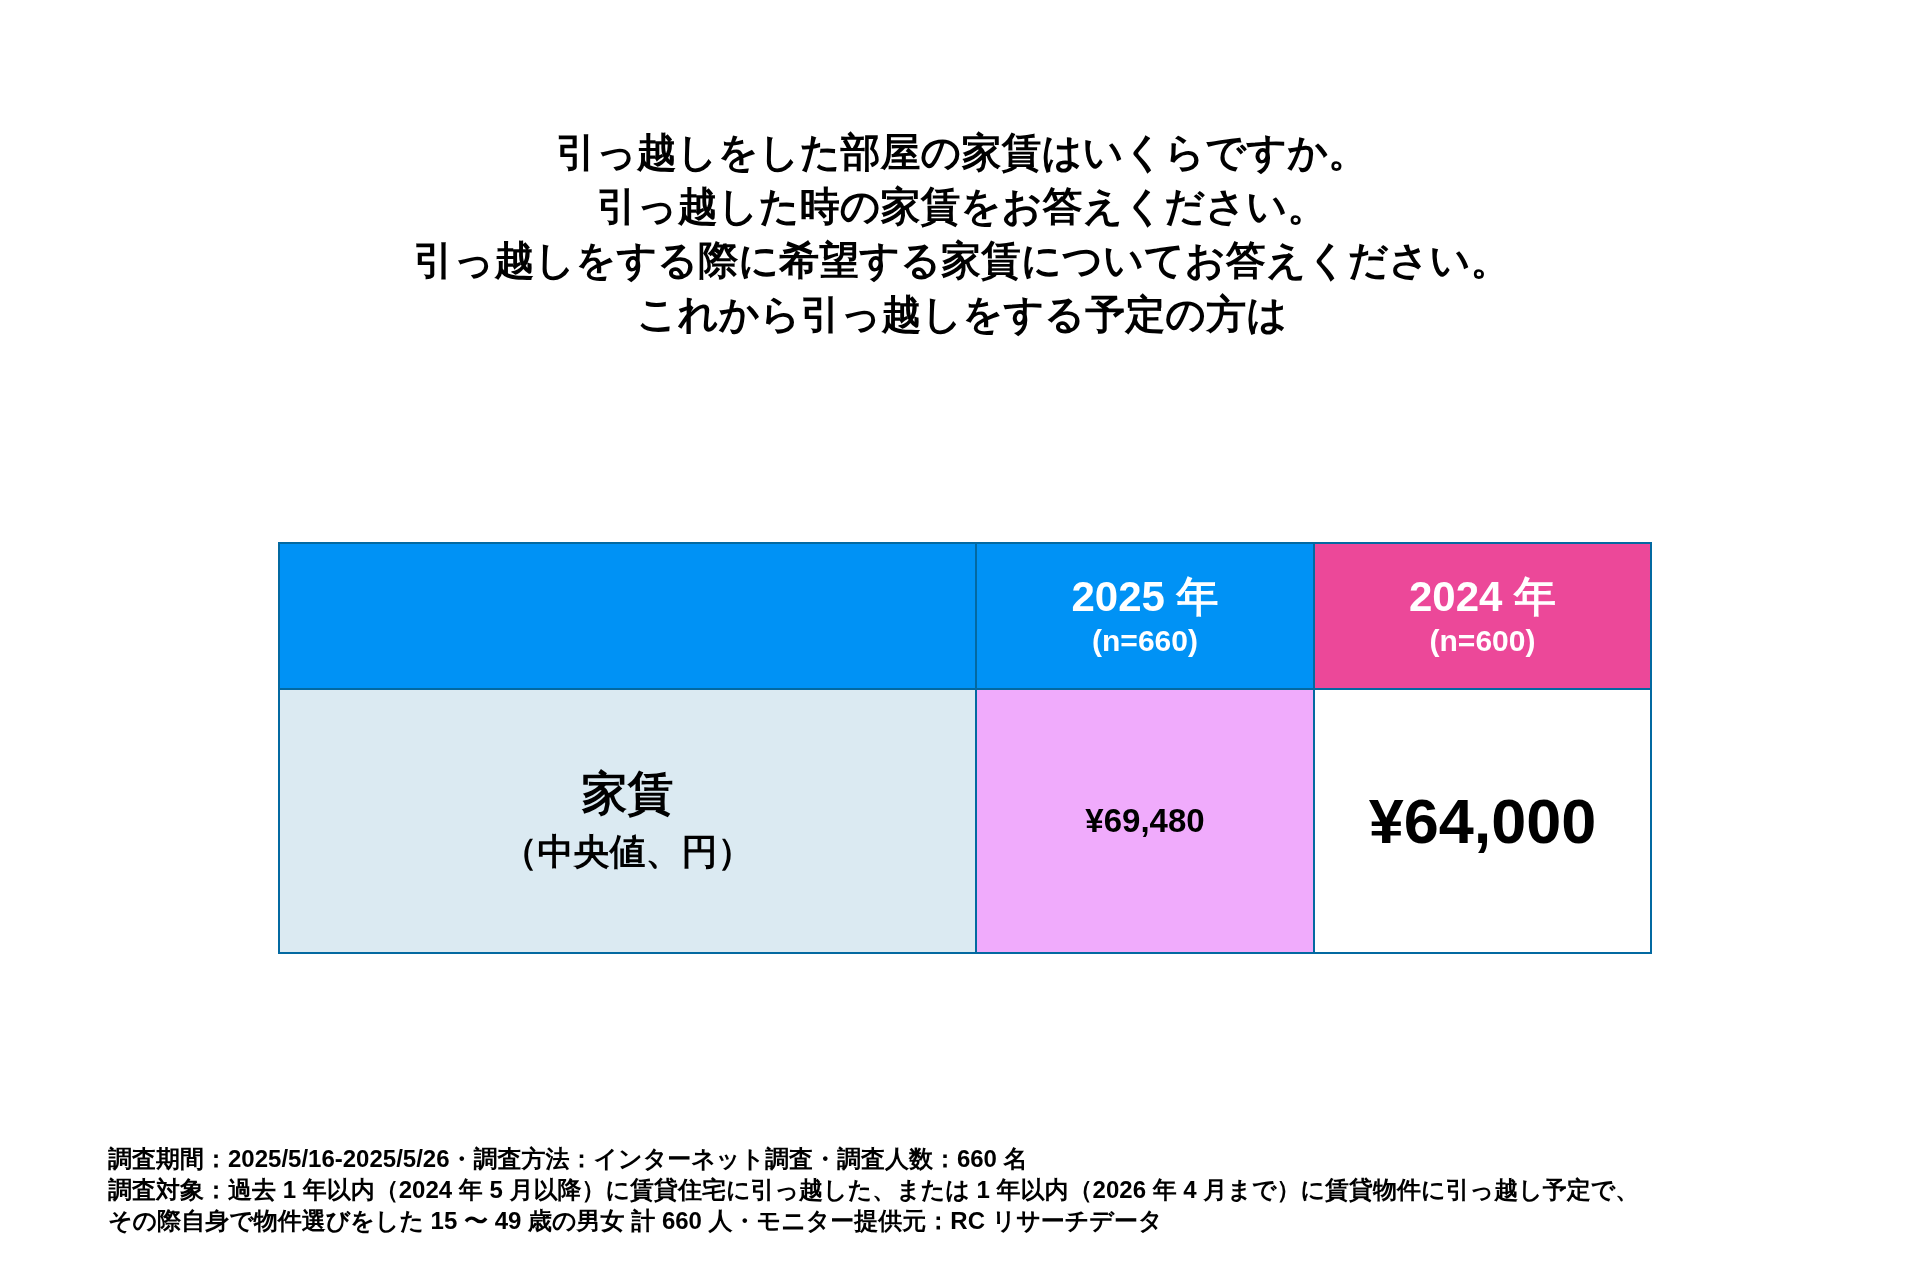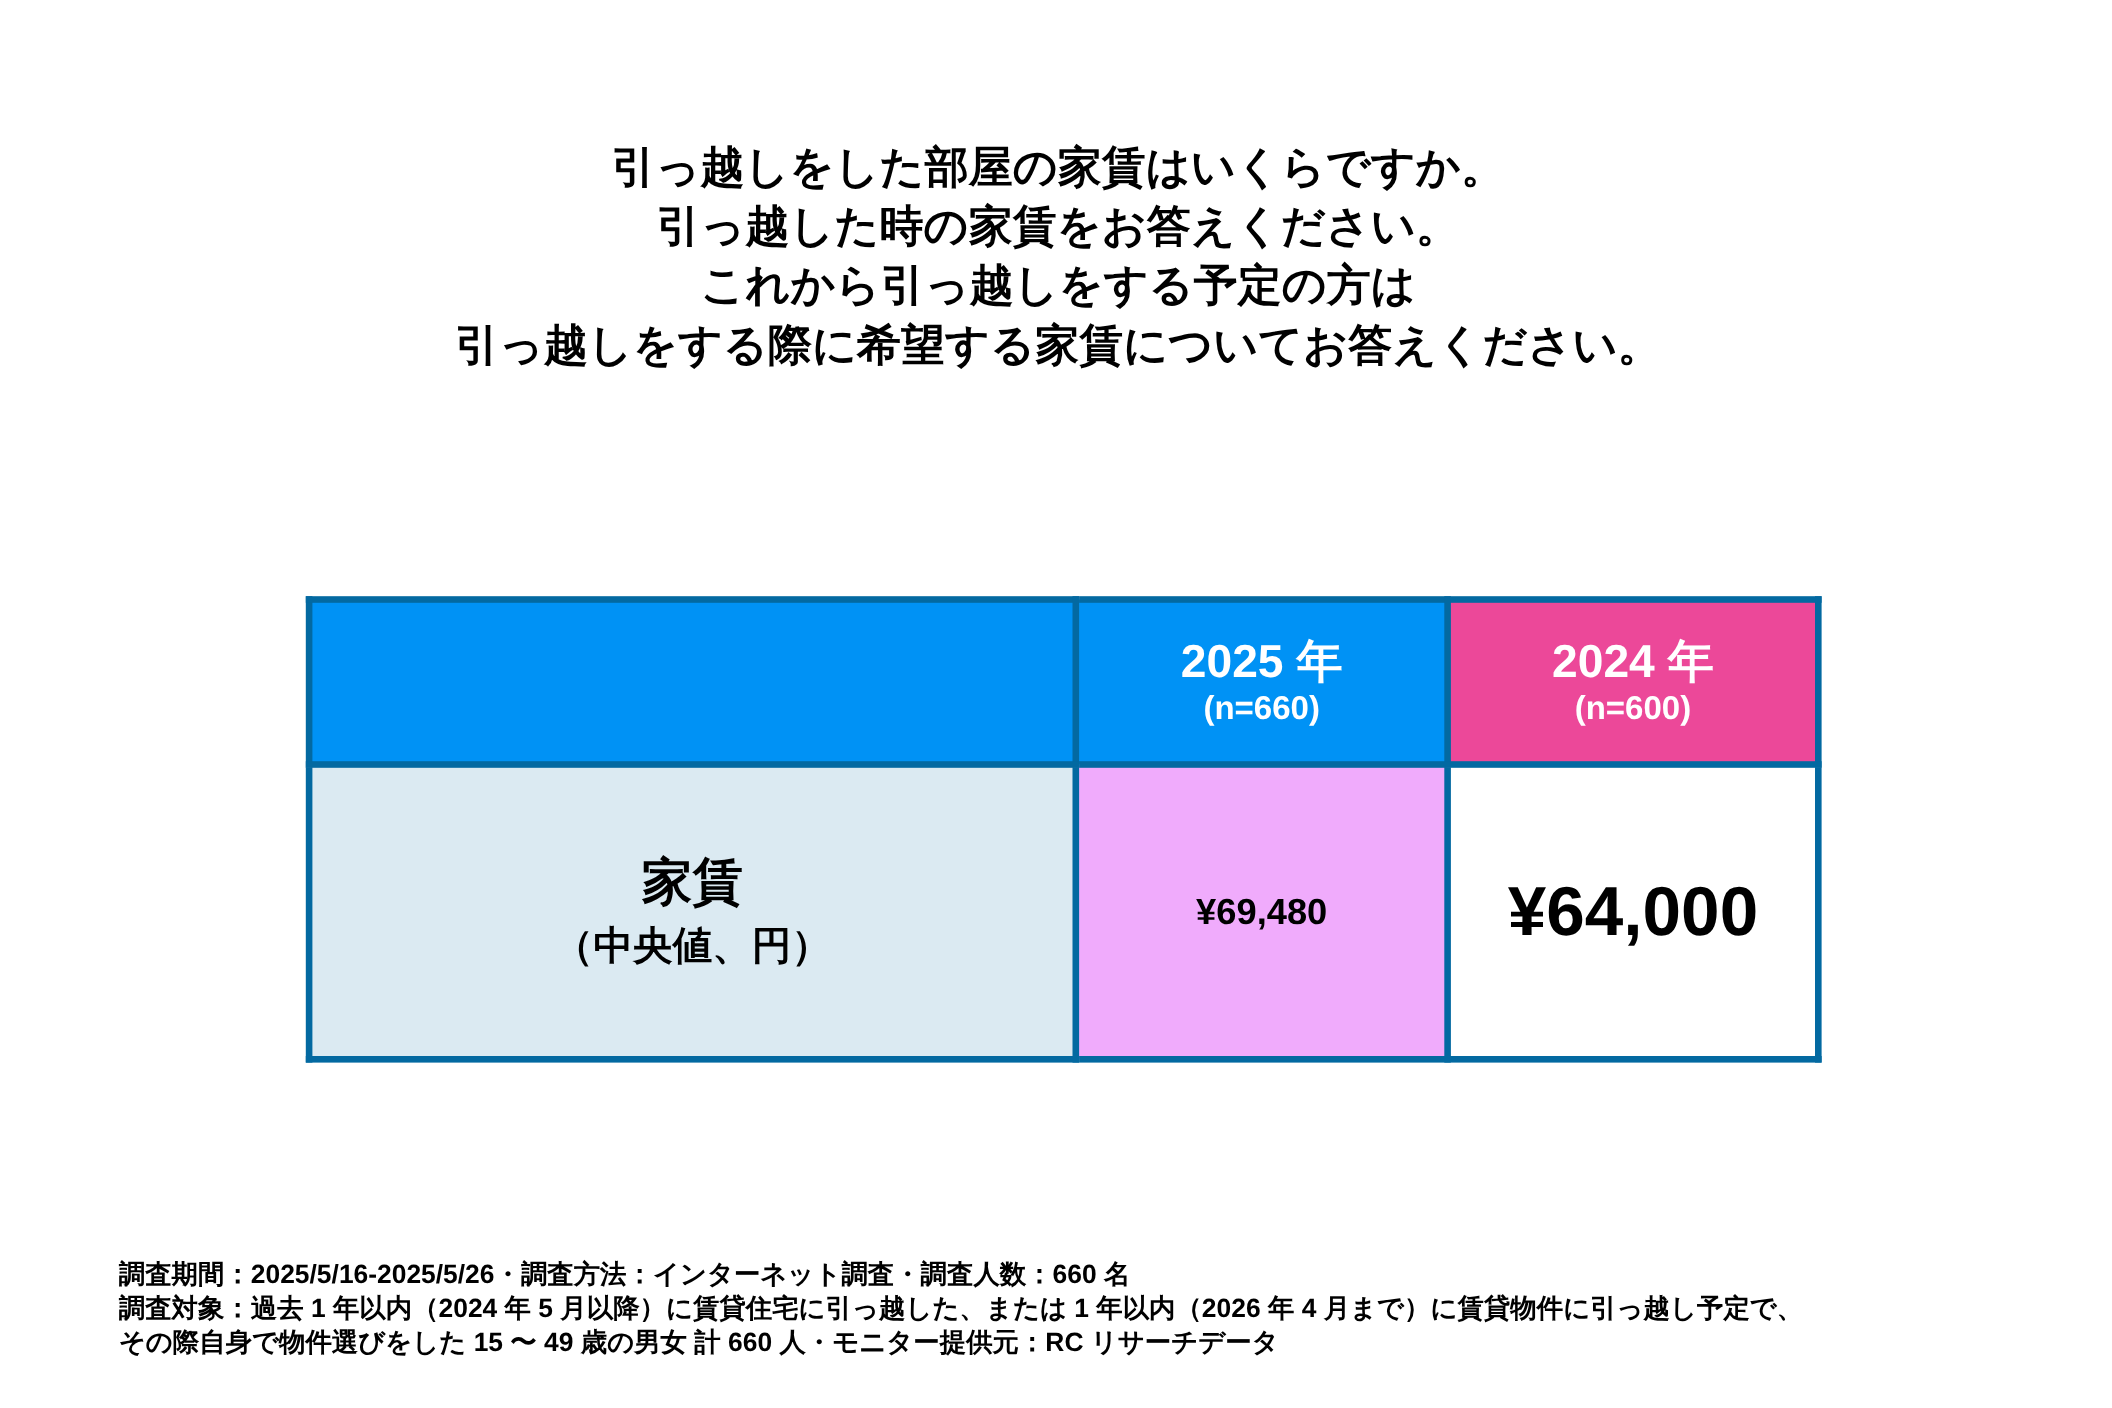--- a/index.html
+++ b/index.html
@@ -40,21 +40,21 @@
     top: 542px;
     width: 1372px;
     border-collapse: collapse;
     table-layout: fixed;
   }
   #rent-table col.c-label { width: 697px; }
   #rent-table col.c-2025  { width: 338px; }
   #rent-table col.c-2024  { width: 337px; }
 
   #rent-table td {
-    border: 6px solid #0369a1;
+    border: 2px solid #0369a1;
     padding: 0;
     vertical-align: middle;
     text-align: center;
   }
 
   .head-blank {
     background: #0092f5;
     height: 144px;
   }
   .head-2025 {
@@ -124,22 +124,22 @@
     color: #000000;
     white-space: nowrap;
   }
 </style>
 </head>
 <body>
 
 <div id="title-block">
   <div class="title-line">引っ越しをした部屋の家賃はいくらですか。</div>
   <div class="title-line">引っ越した時の家賃をお答えください。</div>
+  <div class="title-line">引っ越しをする際に希望する家賃についてお答えください。</div>
   <div class="title-line">これから引っ越しをする予定の方は</div>
-  <div class="title-line">引っ越しをする際に希望する家賃についてお答えください。</div>
 </div>
 
 <table id="rent-table">
   <colgroup>
     <col class="c-label">
     <col class="c-2025">
     <col class="c-2024">
   </colgroup>
   <tbody>
     <tr>

